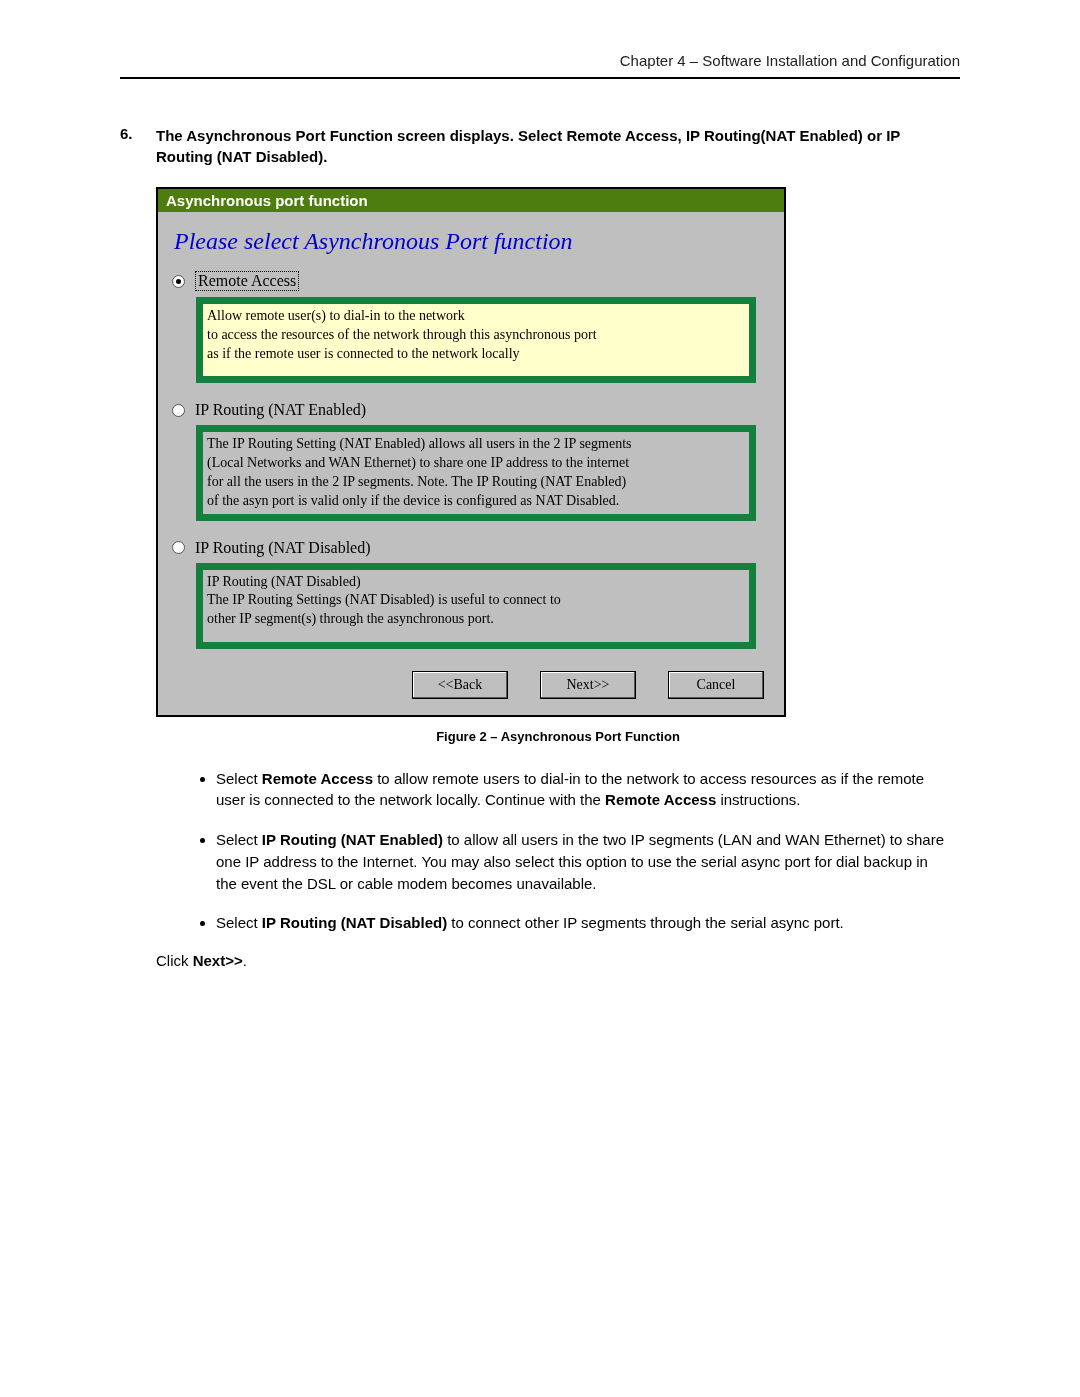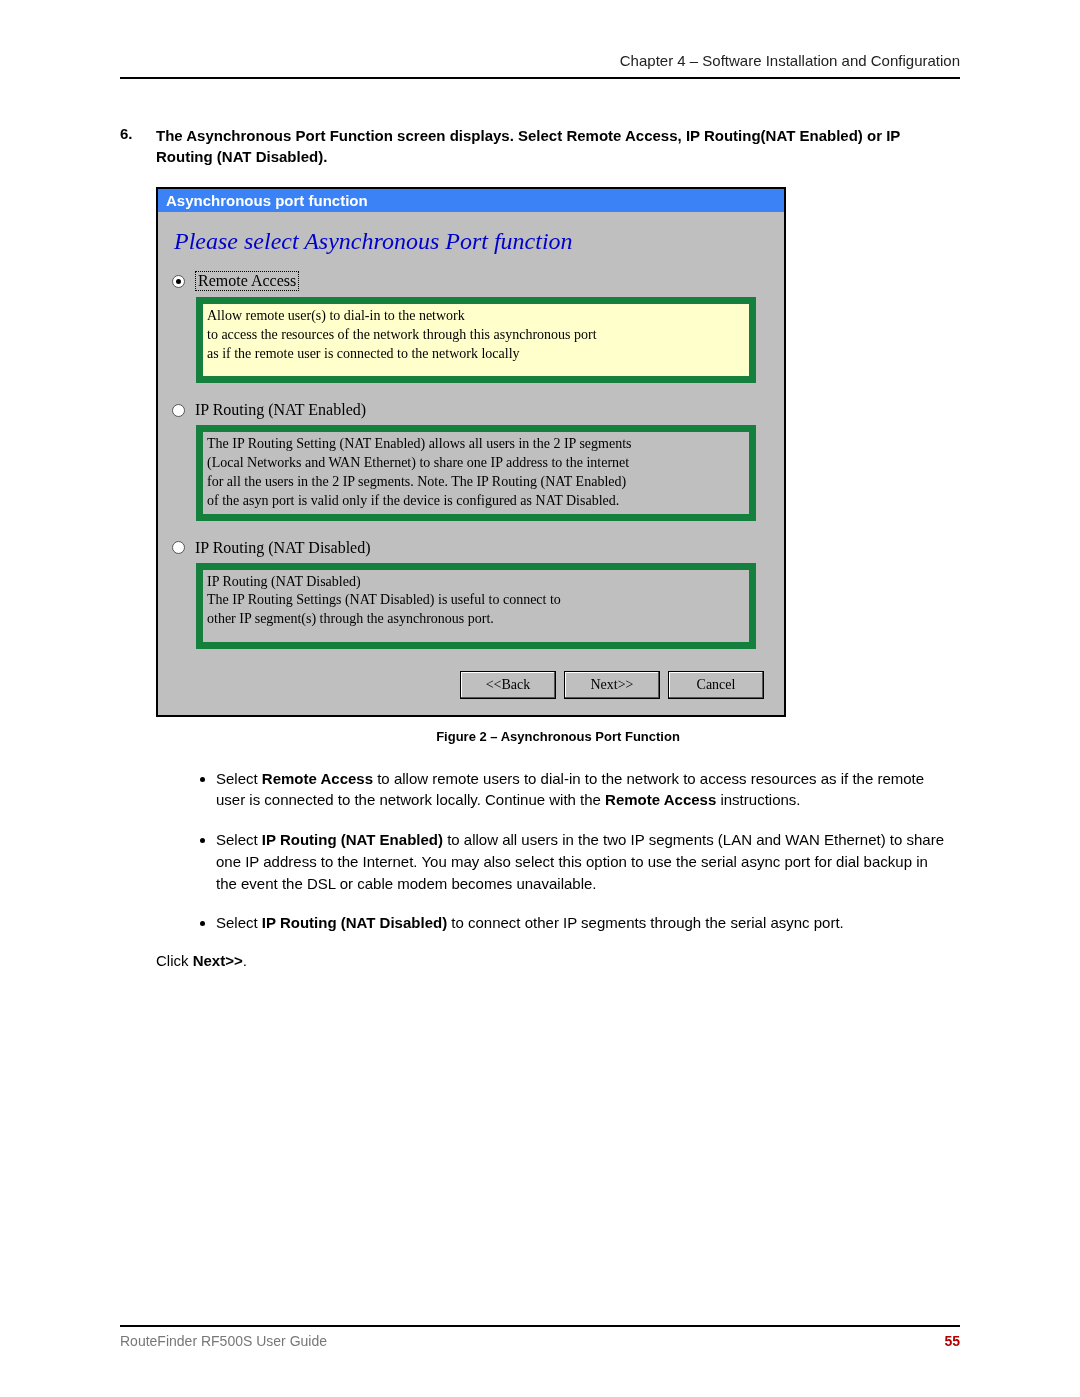--- a/index.html
+++ b/index.html
@@ -4,31 +4,31 @@
 <style>
   * { box-sizing: border-box; margin: 0; padding: 0; }
   html, body { width: 1080px; height: 1397px; background: #fff; font-family: Verdana, Arial, sans-serif; color: #000; }
   .page { padding: 52px 120px 40px 120px; position: relative; height: 100%; }
   .header-line { font-size: 15px; color: #222; text-align: right; padding-bottom: 8px; border-bottom: 2px solid #000; margin-bottom: 46px; }
   .step-row { display: flex; margin-bottom: 20px; }
   .step-num { width: 36px; font-size: 15px; font-weight: bold; }
   .step-text { flex: 1; font-size: 15px; font-weight: bold; line-height: 1.4; }
   .screenshot-wrap { margin-left: 36px; }
   .win { border: 2px solid #000; background: #bfbfbf; width: 630px; font-family: "Times New Roman", serif; }
-  .win-title { background: #3b82f6; color: #fff; font-size: 15px; font-weight: bold; padding: 3px 8px; font-family: Arial, sans-serif; }
+  .win-title { background: #4d7c0f; color: #fff; font-size: 15px; font-weight: bold; padding: 3px 8px; font-family: Arial, sans-serif; }
   .win-body { padding: 10px 14px 14px 14px; }
   .win-head { color: #0000cc; font-style: italic; font-size: 24px; font-family: "Times New Roman", serif; margin: 6px 0 16px 2px; }
   .opt-row { display: flex; align-items: center; margin: 6px 0; }
   .radio { width: 13px; height: 13px; border: 1px solid #555; border-radius: 50%; background: #fff; margin-right: 10px; display: inline-flex; align-items: center; justify-content: center; }
   .radio.sel::after { content: ""; width: 5px; height: 5px; background: #000; border-radius: 50%; display: block; }
   .opt-label { font-size: 16px; font-family: "Times New Roman", serif; color: #000; }
   .opt-label.dotted { border: 1px dotted #000; padding: 0 2px; }
   .opt-desc { margin: 4px 0 18px 24px; width: 560px; min-height: 86px; border: 7px solid #15803d; font-size: 14px; font-family: "Times New Roman", serif; line-height: 1.35; padding: 3px 4px; }
   .opt-desc.hl { background: #ffffcc; }
-  .btn-row { display: flex; justify-content: flex-end; gap: 8px; padding: 4px 6px 2px 0; }
+  .btn-row { display: flex; justify-content: flex-end; gap: 32px; padding: 4px 6px 2px 0; }
   .win-btn { border: 1px solid #000; background: #bfbfbf; width: 96px; height: 28px; display: flex; align-items: center; justify-content: center; font-size: 14px; font-family: "Times New Roman", serif; box-shadow: inset -1px -1px 0 #555, inset 1px 1px 0 #fff; }
   .caption { text-align: center; font-size: 13px; font-weight: bold; margin: 12px 0 24px 0; font-family: Arial, sans-serif; }
   .bullets { margin-left: 60px; margin-right: 10px; }
   .bullets li { margin-bottom: 18px; font-size: 15px; line-height: 1.45; font-family: Verdana, Arial, sans-serif; list-style: disc; }
   .note { margin-left: 36px; margin-right: 10px; font-size: 15px; line-height: 1.45; color: #b30000; margin-bottom: 22px; }
   .note b { color: #b30000; }
   .click-next { font-size: 15px; }
   .footer { position: absolute; left: 120px; right: 120px; bottom: 48px; border-top: 2px solid #000; padding-top: 6px; display: flex; justify-content: space-between; font-size: 14px; color: #777; }
   .footer .pg { color: #b30000; font-weight: bold; }
 </style>
@@ -96,17 +96,13 @@
         <span>Select </span><b>IP Routing (NAT Disabled)</b><span> to connect other IP segments through the serial async port.</span>
       </li>
     </ul>
 
 
     <div class="click-next">
       <span>Click </span><b>Next&gt;&gt;</b><span>.</span>
     </div>
   </div>
 
-  <div class="footer">
-    <span>RouteFinder RF500S User Guide</span>
-    <span class="pg">55</span>
-  </div>
 </div>
 
 </body></html>

